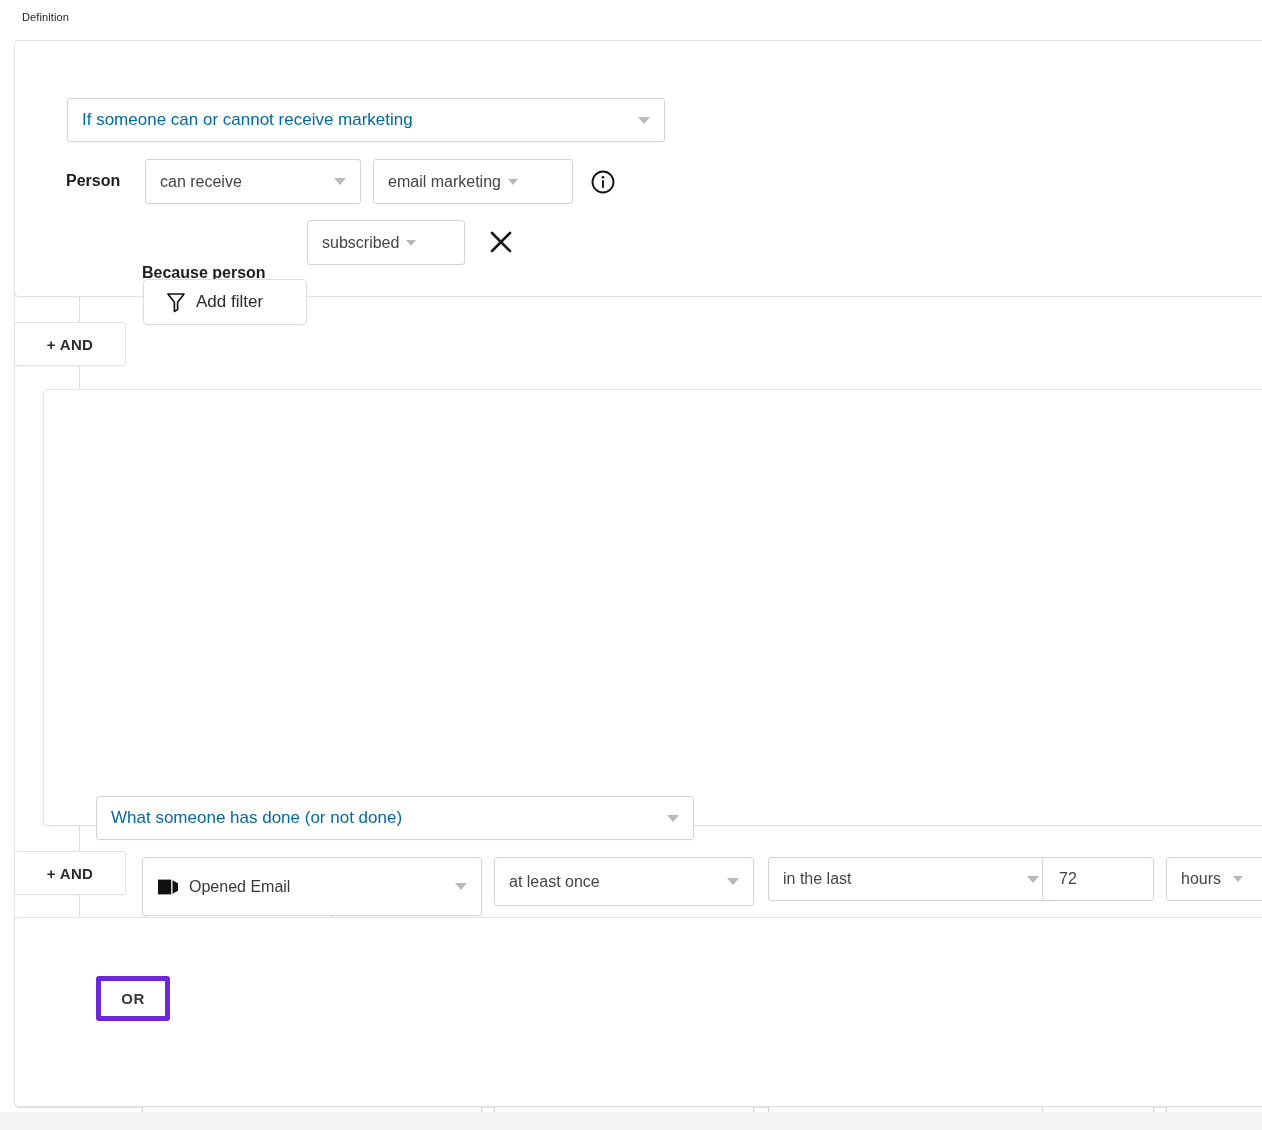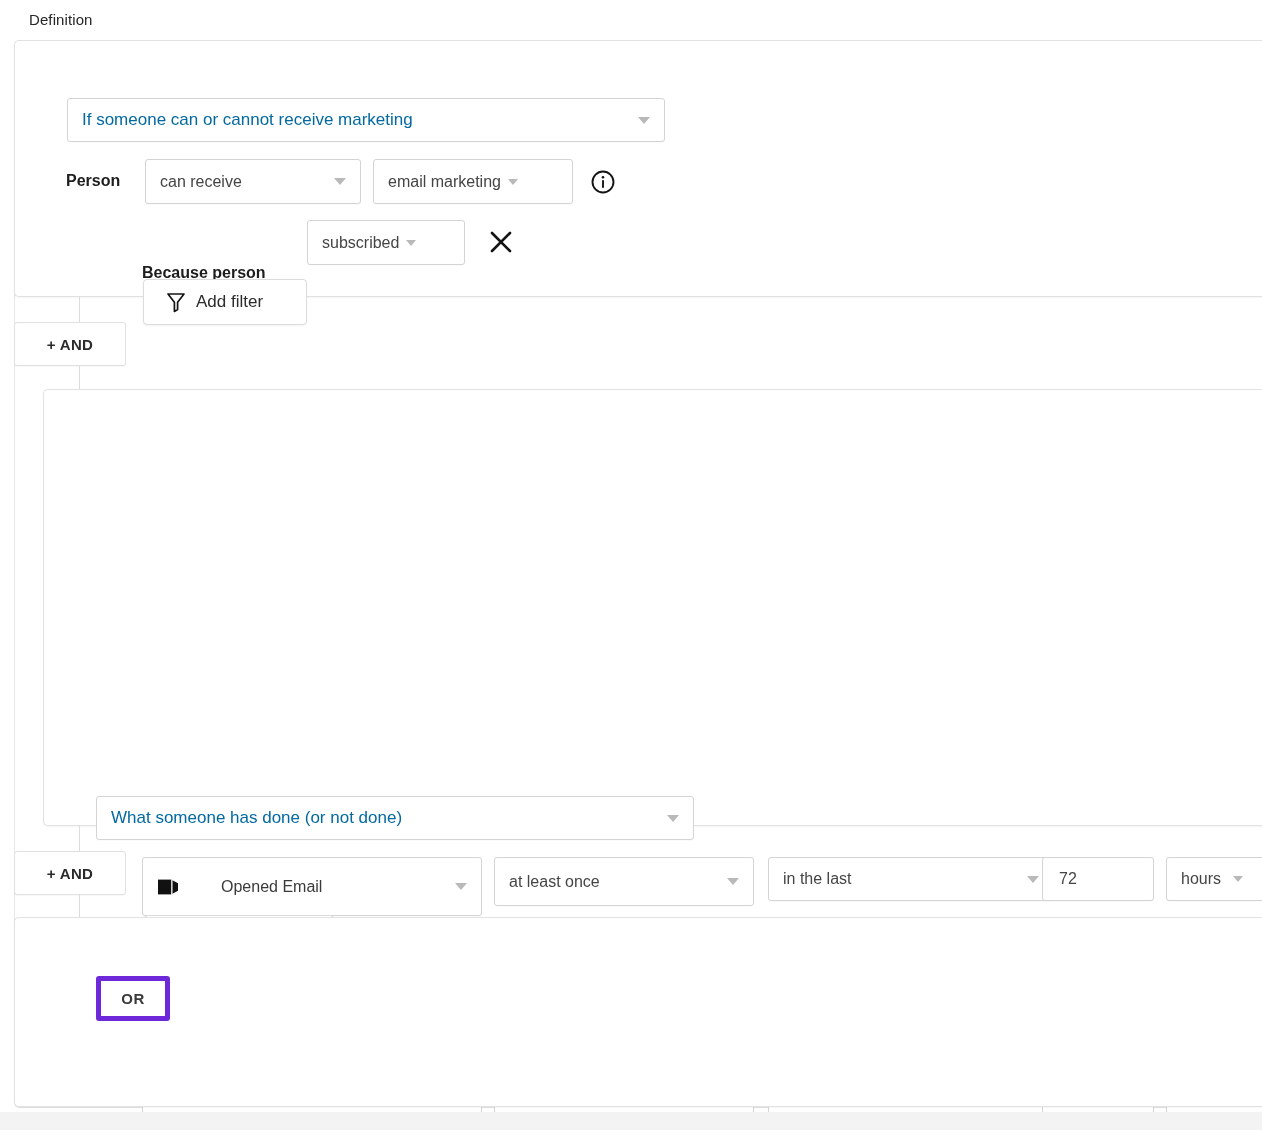--- a/index.html
+++ b/index.html
@@ -13,23 +13,23 @@
     position: relative;
     width: 1262px;
     height: 1130px;
     background: #ffffff;
     overflow: hidden;
   }
 
   
   .definition-label {
     position: absolute;
-    left: 29px;
+    left: 22px;
     top: 11px;
-    font-size: 15px;
+    font-size: 11px;
     color: #262626;
     letter-spacing: .1px;
   }
 
   
   .outer-card {
     position: absolute;
     left: 14px;
     top: 40px;
     width: 1248px;
@@ -192,21 +192,21 @@
   }
   .afb-light { left: 128px; top: 238px; width: 164px; height: 46px; }
   .afb-light .lbl { font-size: 17px; color: #2c2c2c; margin-left: 10px; }
   .afb-bold { left: 100px; width: 190px; height: 46px; }
   .afb-1 { top: 525px; }
   .afb-bold .lbl { font-size: 17px; font-weight: bold; color: #1c1c1c; margin-left: 14px; }
   .funnel-wrap { margin-left: 22px; display: flex; align-items: center; }
   .funnel-wrap.bold-f { margin-left: 32px; }
 
   
-  .f-event { left: 98px; width: 340px; height: 59px; gap: 32px; }
+  .f-event { left: 98px; width: 340px; height: 59px; }
   .f-count { left: 450px; width: 260px; height: 49px; }
   .f-when  { left: 724px; width: 286px; height: 44px; }
   .f-num   { left: 998px; width: 112px; height: 44px; }
   .f-unit  { left: 1122px; width: 100px; height: 44px; }
   .r1 { top: 467px; }
   .r2 { top: 707px; }
   .f-num .val { padding-left: 16px; }
   .f-unit .val { flex: 0 0 auto; }
   .f-unit .caret { margin-left: 12px; margin-right: 0; }
   .event-icon { margin-left: 14px; width: 22px; height: 22px; flex: 0 0 auto; display:flex; align-items:center; }

